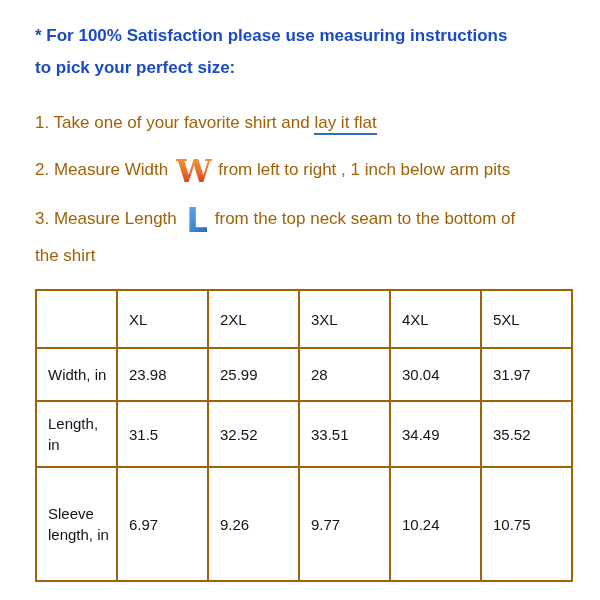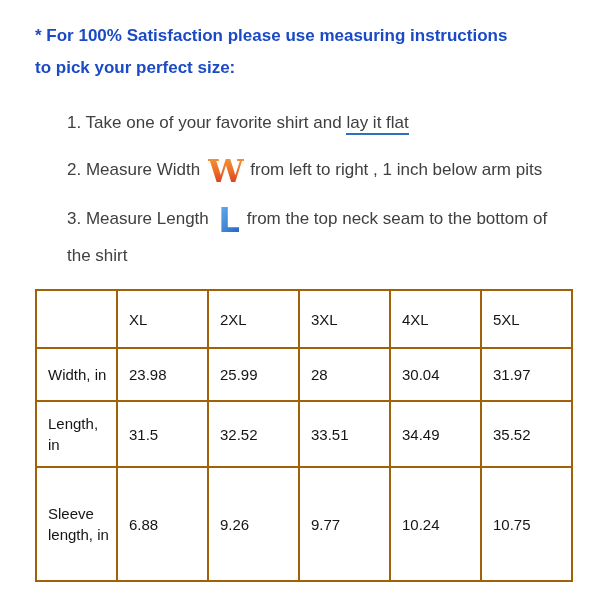--- a/index.html
+++ b/index.html
@@ -14,23 +14,22 @@
   .intro {
     font-size: 17px;
     font-weight: bold;
     color: #1a4ac4;
     line-height: 32px;
     margin-top: 4px;
   }
 
   .step {
     font-size: 17px;
-    color: #404040;
+    color: #a16207;
     line-height: 24px;
-    margin-left: 32px;
   }
   .step-1 { margin-top: 27px; }
   .step-2 { margin-top: 13px; height: 44px; display: flex; align-items: center; }
   .step-3 { margin-top: 6px; }
   .step-3 .line-1 { height: 42px; display: flex; align-items: center; }
   .step-3 .line-2 { margin-top: 4px; }
 
   .bold-word { font-weight: normal; }
   .underlined {
     border-bottom: 2px solid #2e6fbe;
@@ -134,21 +133,21 @@
       <tr class="r-length">
         <td>Length, in</td>
         <td>31.5</td>
         <td>32.52</td>
         <td>33.51</td>
         <td>34.49</td>
         <td>35.52</td>
       </tr>
       <tr class="r-sleeve">
         <td>Sleeve length, in</td>
-        <td>6.88</td>
+        <td>6.97</td>
         <td>9.26</td>
         <td>9.77</td>
         <td>10.24</td>
         <td>10.75</td>
       </tr>
     </tbody>
   </table>
 
 </div>
 

